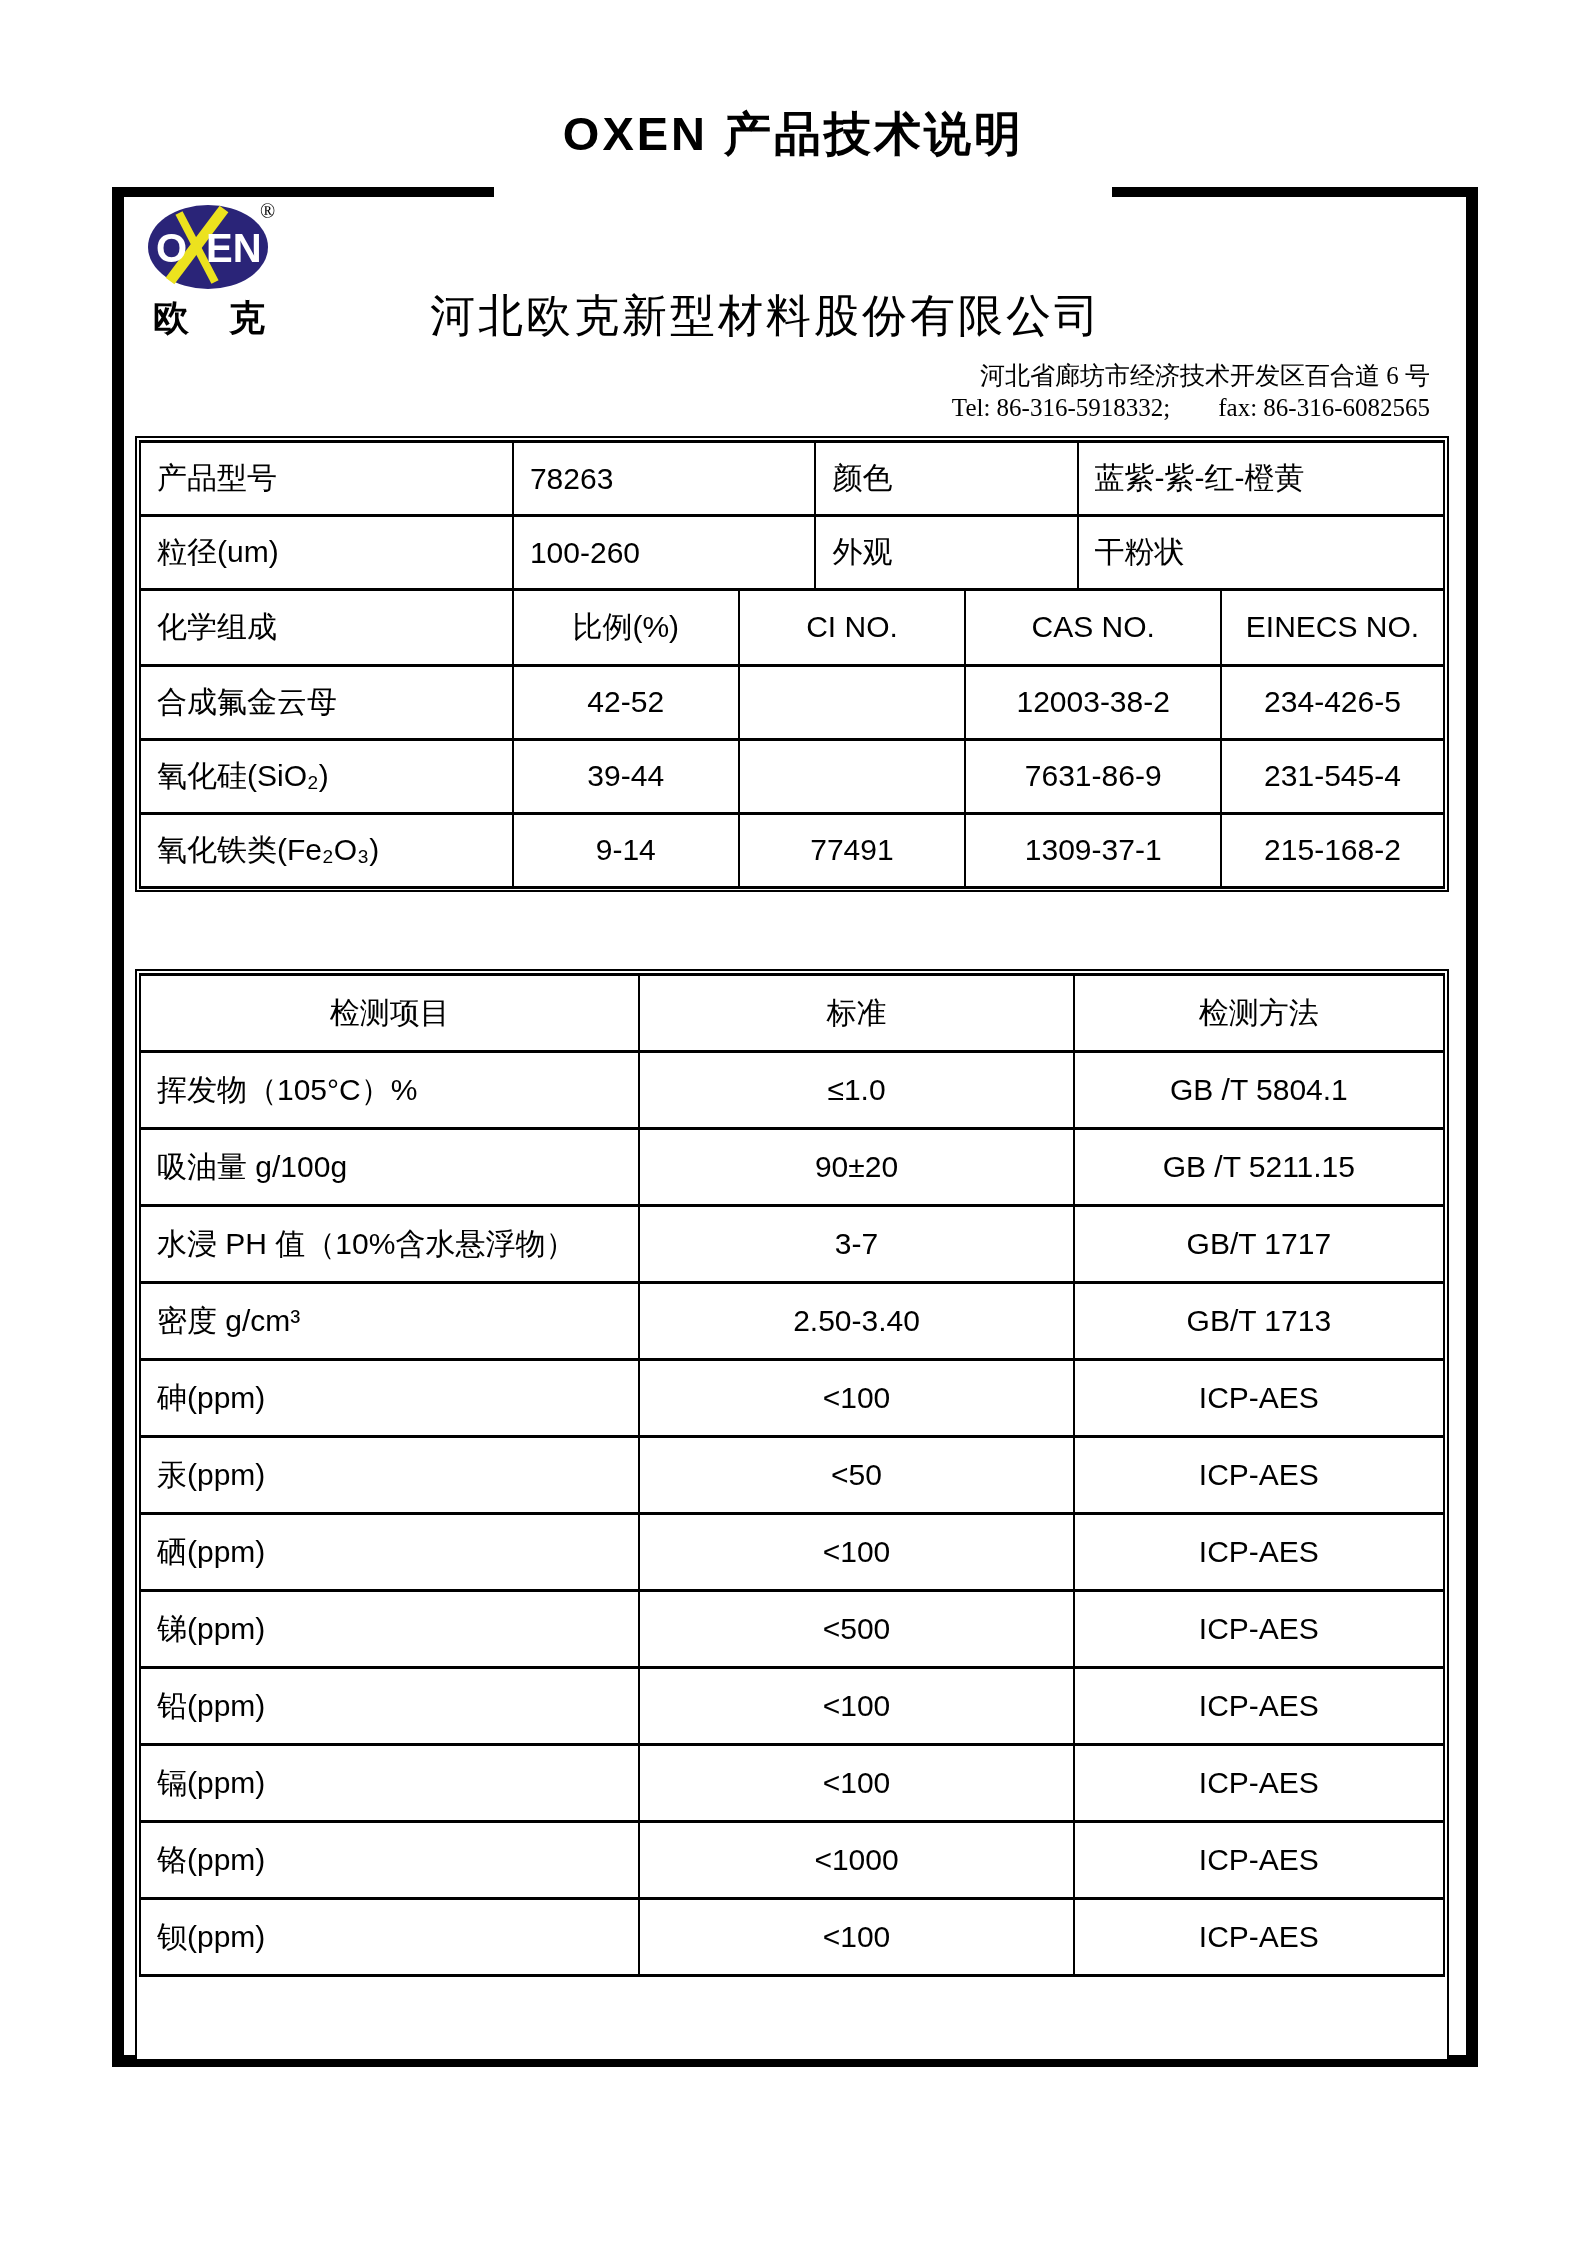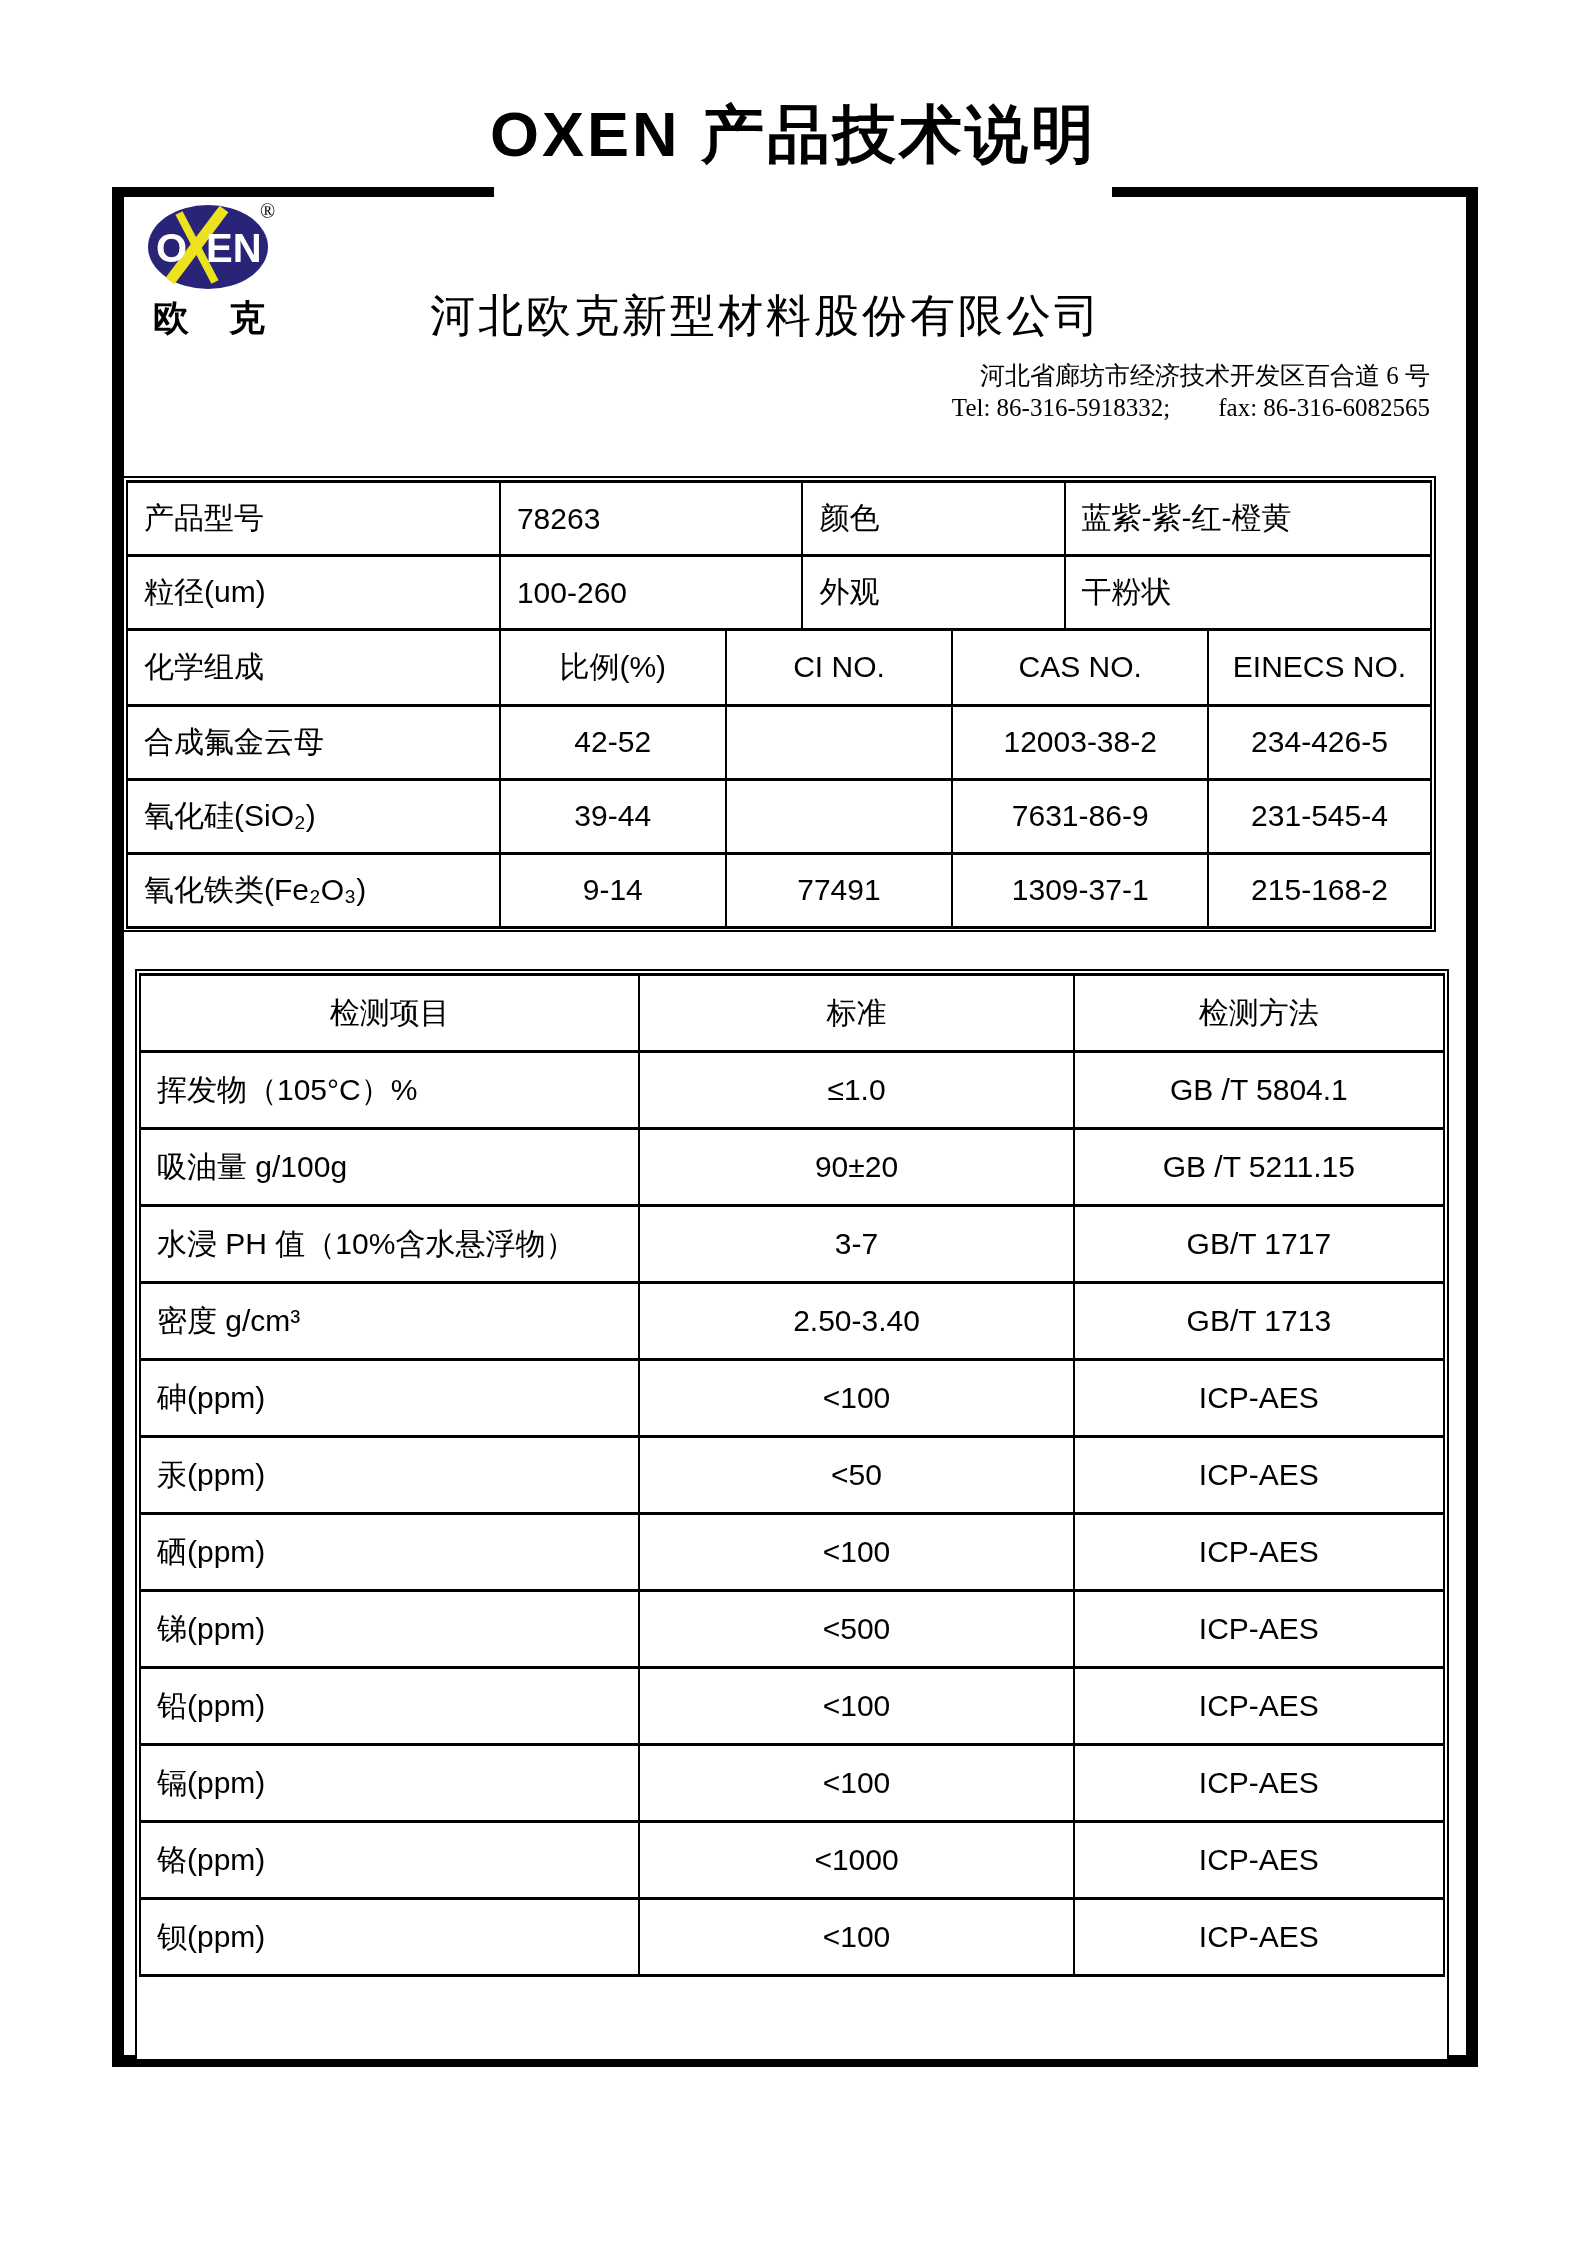--- a/index.html
+++ b/index.html
@@ -4,21 +4,21 @@
 <style>
   html,body { margin:0; padding:0; }
   body {
     width:1587px; height:2245px; background:#ffffff; position:relative;
     font-family:"Liberation Sans", sans-serif; color:#000;
   }
   .page { position:absolute; left:0; top:0; width:1587px; height:2245px; background:#fff; }
 
   .title {
     position:absolute; top:88px; left:0; width:1587px; text-align:center;
-    font-size:63px; font-weight:700; letter-spacing:3px; line-height:92px; white-space:nowrap;
+    font-size:47px; font-weight:700; letter-spacing:3px; line-height:92px; white-space:nowrap;
   }
 
   .bar { position:absolute; background:#000; height:10px; top:187px; }
   .bar-left  { left:112px;  width:382px; }
   .bar-right { left:1112px; width:366px; }
   .vframe { position:absolute; background:#000; width:12px; top:187px; height:1880px; }
   .frame-left  { left:112px; }
   .frame-right { left:1466px; }
   .frame-bottom { position:absolute; background:#000; left:112px; top:2055px; width:1366px; height:12px; }
 
@@ -37,21 +37,21 @@
   .addr {
     position:absolute; right:157px; top:360px; text-align:right;
     font-family:"Liberation Serif", serif; font-size:25px; line-height:32px; white-space:nowrap;
   }
   .addr .fax { margin-left:48px; }
 
   .tbl-wrap {
     position:absolute; border:2px solid #000; padding:2px;
     box-sizing:border-box; background:#fff; overflow:hidden;
   }
-  .wrap1 { left:122px; top:436px;  width:1314px; height:456px;margin-top:40px; }
+  .wrap1 { left:135px; top:436px;  width:1314px; height:456px; }
   .wrap2 { left:135px; top:941px;  width:1314px; height:1092px;margin-top:28px; }
 
   .tbl { width:100%; border-collapse:collapse; table-layout:fixed; }
   .tbl td {
     border:2px solid #000; border-top-width:3px; border-bottom-width:3px;
     font-size:30px; padding:0; text-align:center; vertical-align:middle;
     overflow:hidden; white-space:nowrap;
   }
   .tbl td.l { text-align:left; padding-left:16px; }
   .tbl-a tr { height:74px; }

